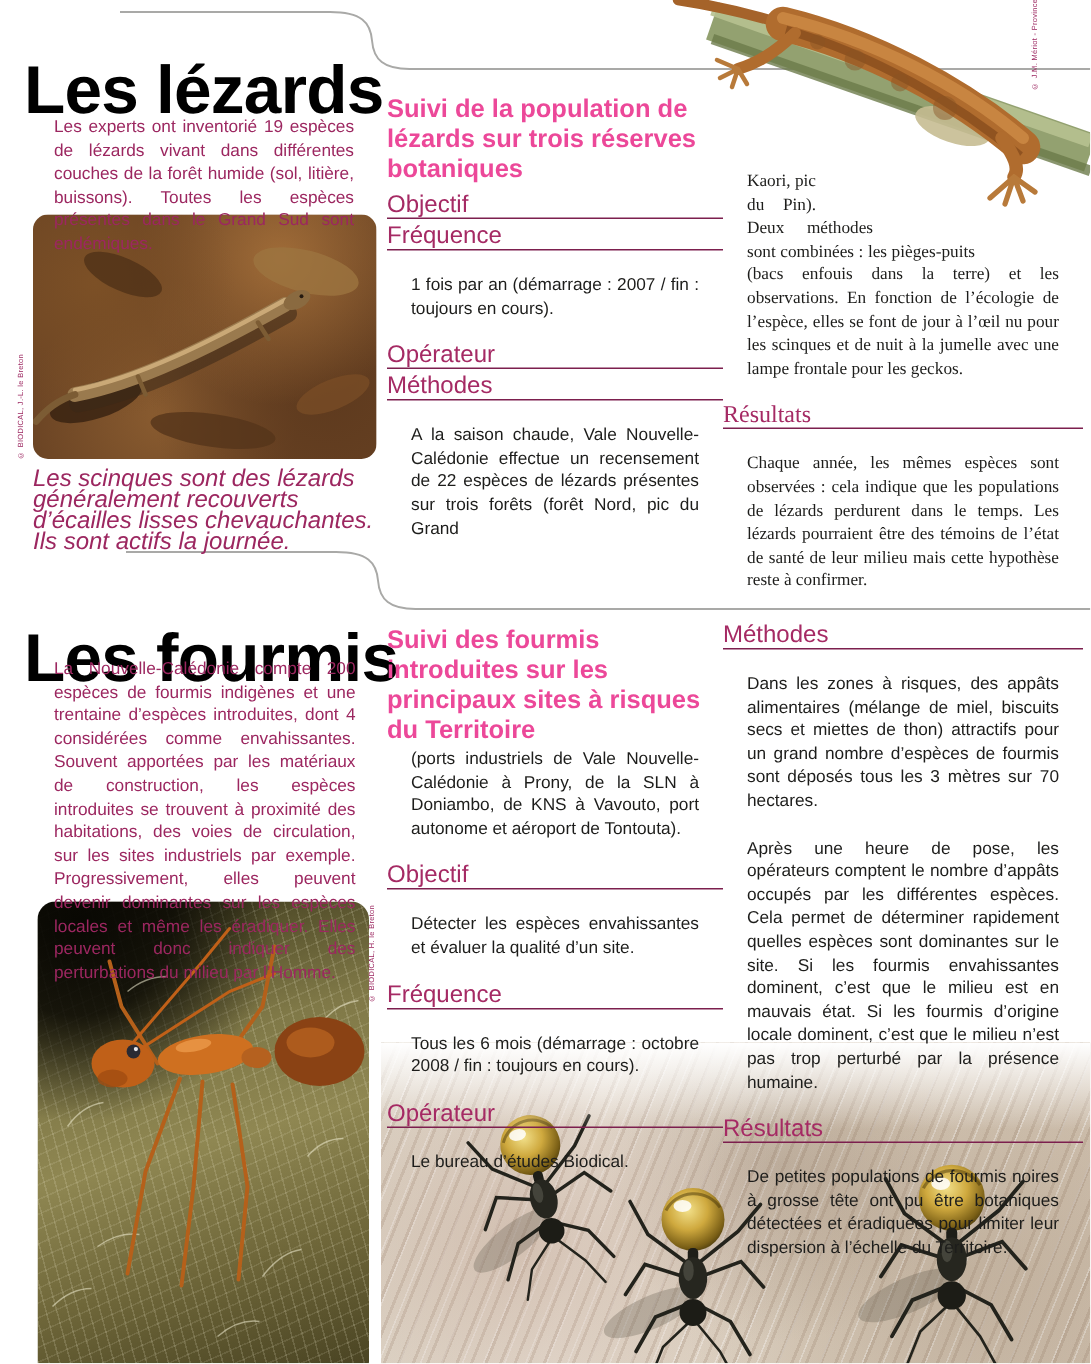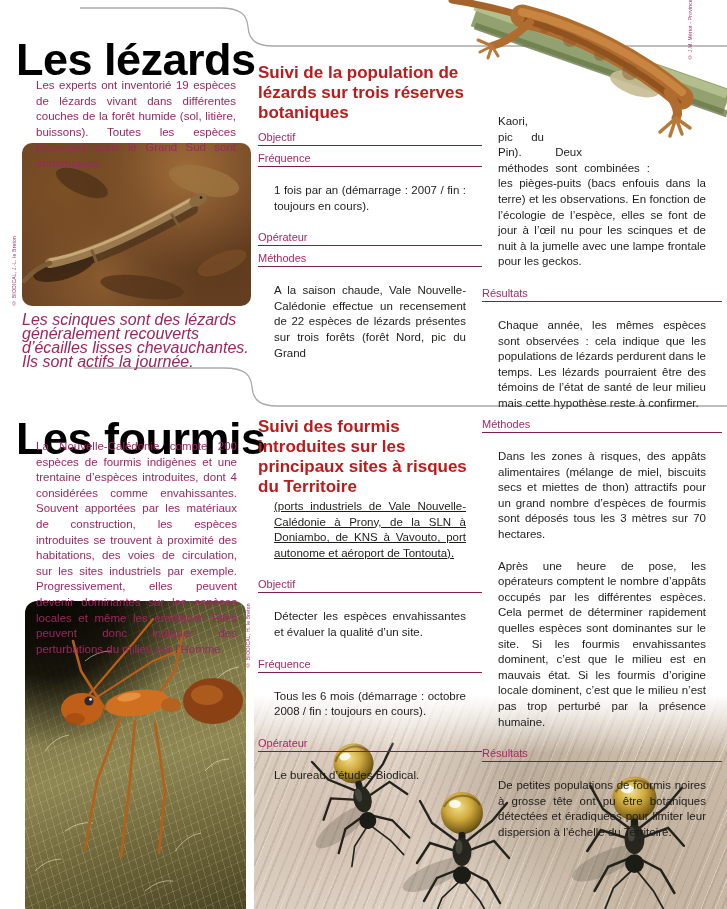--- a/index.html
+++ b/index.html
@@ -11,22 +11,22 @@
 
   
   .sec-title{position:absolute;left:16px;font-size:45px;font-weight:700;letter-spacing:-.5px;
              color:#000000;z-index:3;line-height:1;}
 
   
   .col{position:absolute;z-index:3;}
   .body{font-size:11.5px;line-height:15.6px;text-align:justify;margin:16px;hyphens:auto;}
   .magenta{color:#9c2760;}
   .dark{color:#1d1d1b;}
-  .mid-heading{font-size:17px;font-weight:700;color:#b91c1c;line-height:20px;margin:0 0 4px 0;}
-  .label{display:block;font-size:11px;color:#a52a64;border-bottom:1.2px solid #7c1f4e;
+  .mid-heading{font-size:17px;font-weight:700;color:#ec4899;line-height:20px;margin:0 0 4px 0;}
+  .label{display:block;font-size:16px;color:#a52a64;border-bottom:1.2px solid #7c1f4e;
          padding-bottom:1px;margin:5px 0 0 0;line-height:14px;}
   .label.first{margin-top:7px;}
   .caption{font-style:italic;font-size:16px;line-height:14px;color:#9c2760;margin:0;}
 
   
   .wrapsp{float:right;clear:right;height:16px;}
   .w1{width:178px;}.w2{width:140px;}.w3{width:72px;}
 
   
   .photo{position:absolute;overflow:hidden;z-index:2;}
@@ -123,21 +123,21 @@
   <div class="col" style="left:258px;top:63px;width:224px;">
     <h2 class="mid-heading">Suivi de la population de lézards sur trois réserves botaniques</h2>
     <span class="label first">Objectif</span>
     <span class="label">Fréquence</span>
     <p class="body dark">1 fois par an (démarrage : 2007 / fin : toujours en cours).</p>
     <span class="label">Opérateur</span>
     <span class="label">Méthodes</span>
     <p class="body dark">A la saison chaude, Vale Nouvelle-Calédonie effectue un recensement de 22 espèces de lézards présentes sur trois forêts (forêt Nord, pic du Grand</p>
   </div>
 
-  <div class="col" style="left:482px;top:98px;width:240px;">
+  <div class="col" style="left:482px;top:98px;width:240px;font-family:Liberation Serif, serif;">
     <div>
       <div class="wrapsp w1"></div>
       <div class="wrapsp w2"></div>
       <div class="wrapsp w3"></div>
       <p class="body dark">Kaori, pic du Pin). Deux méthodes sont combinées : les pièges-puits (bacs enfouis dans la terre) et les observations. En fonction de l’écologie de l’espèce, elles se font de jour à l’œil nu pour les scinques et de nuit à la jumelle avec une lampe frontale pour les geckos.</p>
     </div>
     <span class="label">Résultats</span>
     <p class="body dark">Chaque année, les mêmes espèces sont observées : cela indique que les populations de lézards perdurent dans le temps. Les lézards pourraient être des témoins de l’état de santé de leur milieu mais cette hypothèse reste à confirmer.</p>
   </div>
 
@@ -178,21 +178,21 @@
       <ellipse cx="50" cy="118" rx="10" ry="6" fill="#a04c12" opacity=".8"></ellipse>
       <circle cx="64" cy="100" r="4.6" fill="#2a2a33"></circle>
       <circle cx="65.6" cy="98.4" r="1.4" fill="#e8e8ee"></circle>
       <ellipse cx="104" cy="96" rx="12" ry="4" fill="#f0a050" opacity=".7" transform="rotate(-10 104 96)"></ellipse>
     </svg>
   </div>
   <div class="vcredit" style="left:245px;top:602px;height:66px;">© BIODICAL, H. le Breton</div>
 
   <div class="col" style="left:258px;top:417px;width:224px;">
     <h2 class="mid-heading">Suivi des fourmis introduites sur les principaux sites à risques du Territoire</h2>
-    <p class="body dark" style="margin-top:-2px;text-decoration:underline;">(ports industriels de Vale Nouvelle-Calédonie à Prony, de la SLN à Doniambo, de KNS à Vavouto, port autonome et aéroport de Tontouta).</p>
+    <p class="body dark" style="margin-top:-2px;">(ports industriels de Vale Nouvelle-Calédonie à Prony, de la SLN à Doniambo, de KNS à Vavouto, port autonome et aéroport de Tontouta).</p>
     <span class="label" style="margin-top:9px;">Objectif</span>
     <p class="body dark">Détecter les espèces envahissantes et évaluer la qualité d’un site.</p>
     <span class="label">Fréquence</span>
     <p class="body dark">Tous les 6 mois (démarrage : octobre 2008 / fin : toujours en cours).</p>
     <span class="label">Opérateur</span>
     <p class="body dark">Le bureau d’études Biodical.</p>
   </div>
 
   <div class="col" style="left:482px;top:417px;width:240px;">
     <span class="label" style="margin-top:0;">Méthodes</span>

